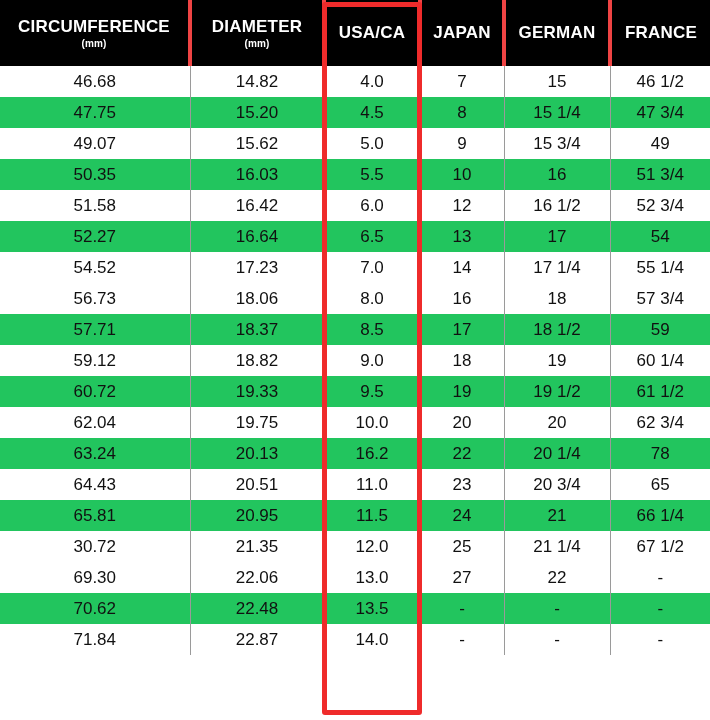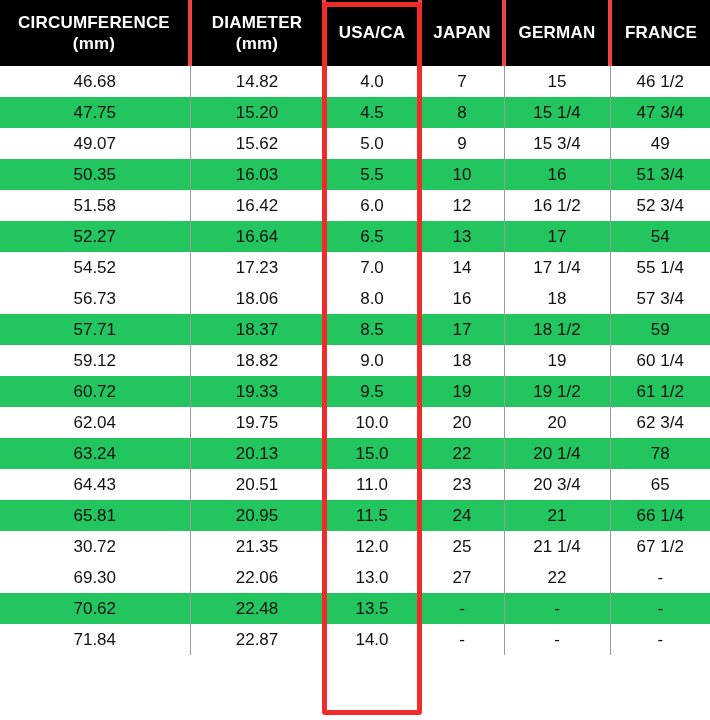--- a/index.html
+++ b/index.html
@@ -27,21 +27,21 @@
     font-weight: bold;
     letter-spacing: 0.2px;
     height: 66px;
     vertical-align: middle;
     text-align: center;
     padding: 0;
     border: none;
   }
   #ring-size-table th .unit {
     display: block;
-    font-size: 17px;
+    font-size: 10px;
     font-weight: bold;
     margin-top: 1px;
   }
   #ring-size-table td {
     font-size: 17px;
     color: #111111;
     text-align: center;
     height: 31px;
     padding: 0;
     border: none;
@@ -206,21 +206,21 @@
         <td>62.04</td>
         <td class="sep-left">19.75</td>
         <td class="sep-left">10.0</td>
         <td class="sep-left">20</td>
         <td class="sep-left">20</td>
         <td class="sep-left">62  3/4</td>
       </tr>
       <tr class="even">
         <td>63.24</td>
         <td class="sep-left">20.13</td>
-        <td class="sep-left">15.0</td>
+        <td class="sep-left">16.2</td>
         <td class="sep-left">22</td>
         <td class="sep-left">20  1/4</td>
         <td class="sep-left">78</td>
       </tr>
       <tr class="odd">
         <td>64.43</td>
         <td class="sep-left">20.51</td>
         <td class="sep-left">11.0</td>
         <td class="sep-left">23</td>
         <td class="sep-left">20  3/4</td>

